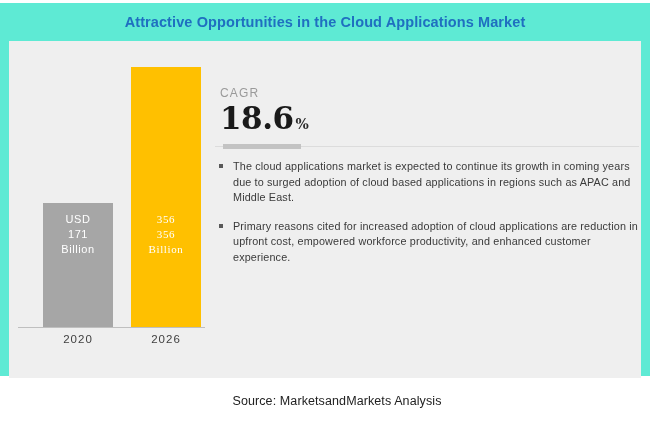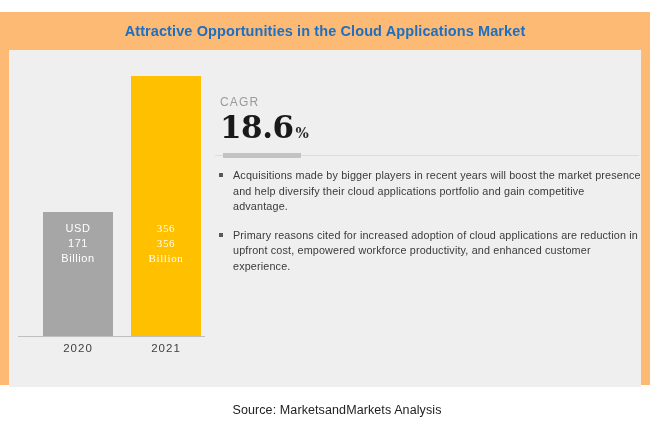--- a/index.html
+++ b/index.html
@@ -10,24 +10,24 @@
     width: 650px;
     height: 421px;
     background: #ffffff;
     font-family: "Liberation Sans", sans-serif;
     overflow: hidden;
     position: relative;
   }
 
   .infographic {
     position: absolute;
-    left: 0; top: 12px;
+    left: 0; top: 3px;
     width: 650px;
     height: 373px;
-    background: #fdba74;
+    background: #5eead4;
   }
 
   
   .title-bar {
     position: absolute;
     left: 0;
     top: 6px;
     width: 650px;
     height: 26px;
     display: flex;
@@ -261,21 +261,21 @@
             <span>Billion</span>
           </div>
         </div>
 
       </div>
 
       <div class="axis-line"></div>
 
       <div class="x-labels">
         <div class="x-label x-label-0">2020</div>
-        <div class="x-label x-label-1">2021</div>
+        <div class="x-label x-label-1">2026</div>
       </div>
     </div>
 
     <div class="right-col">
 
       <div class="cagr-block">
         <div class="cagr-label">CAGR</div>
         <div class="cagr-value-row">
           <span class="cagr-value">18.6</span>
           <span class="cagr-pct">%</span>
@@ -283,21 +283,21 @@
       </div>
 
       <div class="rule-wrap">
         <div class="rule-thin"></div>
         <div class="rule-thick"></div>
       </div>
 
       <div class="bullets">
         <div class="bullet">
           <span class="bullet-marker"></span>
-          <span>Acquisitions made by bigger players in recent years will boost the market presence and help diversify their cloud applications portfolio and gain competitive advantage.</span>
+          <span>The cloud applications market is expected to continue its growth in coming years due to surged adoption of cloud based applications in regions such as APAC and Middle East.</span>
         </div>
         <div class="bullet">
           <span class="bullet-marker"></span>
           <span>Primary reasons cited for increased adoption of cloud applications are reduction in upfront cost, empowered workforce productivity, and enhanced customer experience.</span>
         </div>
       </div>
 
     </div>
   </div>
 

